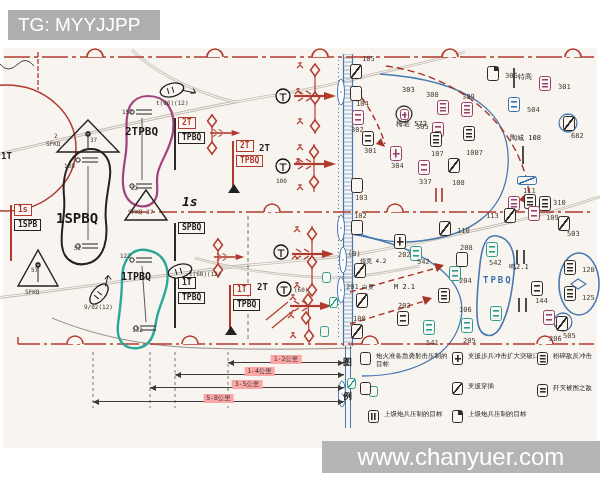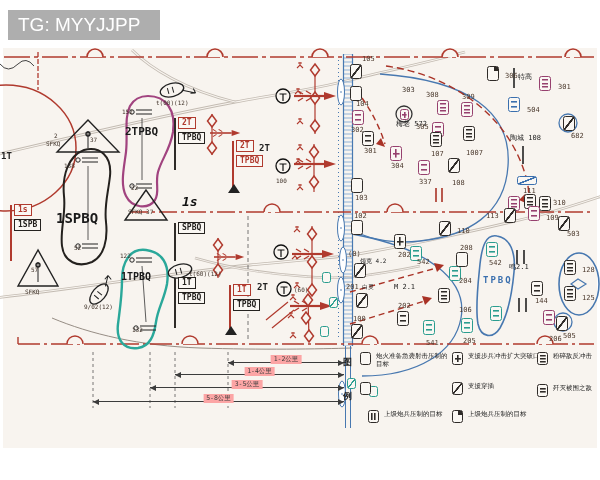--- a/index.html
+++ b/index.html
@@ -434,13 +434,14 @@
       <div class="ltext" style="left: 468px; top: 382px; width: 60px;">支援穿插</div>
       <div class="box sm v-bars" style="left: 537px; top: 384px; color: rgb(47, 43, 40); width: 11px; height: 13px;"></div>
       <div class="ltext" style="left: 553px; top: 384px; width: 48px;">歼灭被围之敌</div>
       <div class="box sm v-ii" style="left: 368px; top: 410px; color: rgb(47, 43, 40); width: 11px; height: 13px;"></div>
       <div class="ltext" style="left: 384px; top: 410px; width: 92px;">上级炮兵压制的目标</div>
       <div class="box sm v-corner" style="left: 452px; top: 410px; color: rgb(47, 43, 40); width: 11px; height: 13px;"></div>
       <div class="ltext" style="left: 468px; top: 410px; width: 110px;">上级炮兵压制的目标</div>
     </div>
 
   <div class="wm" id="wm-top">TG: MYYJJPP</div>
+  <div class="wm" id="wm-bottom">www.chanyuer.com</div>
 </div>
 
 </body></html>

